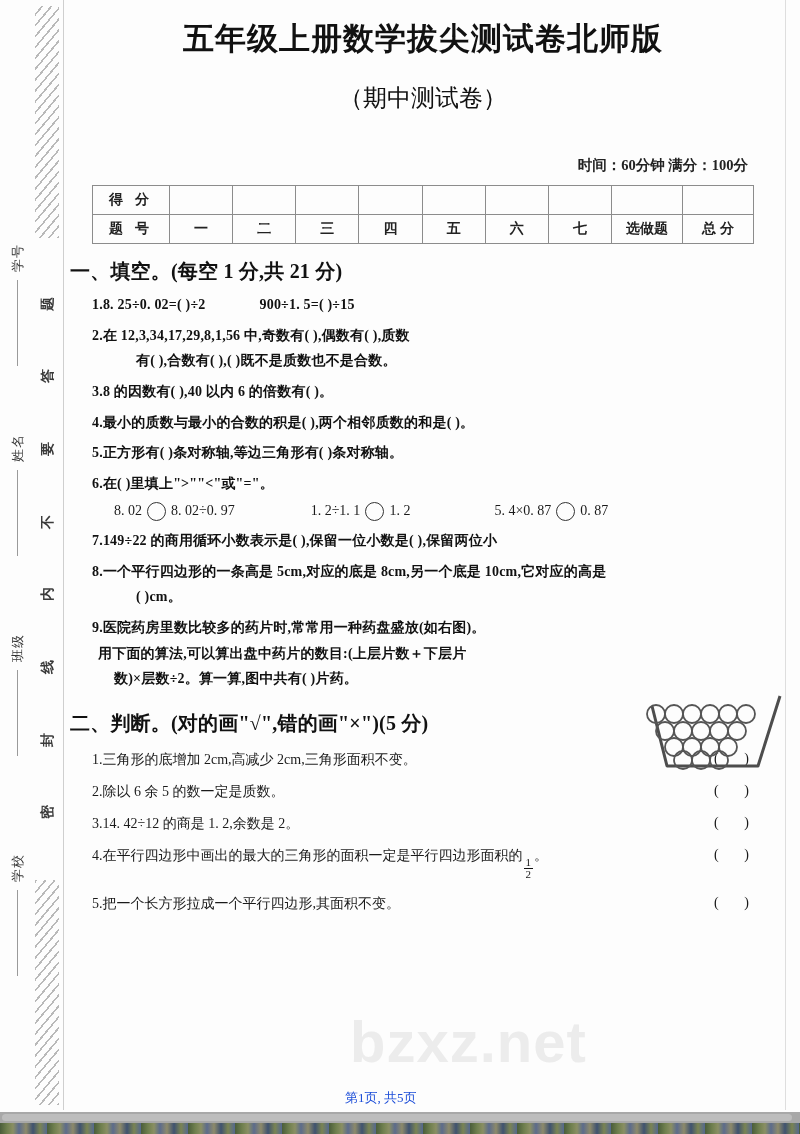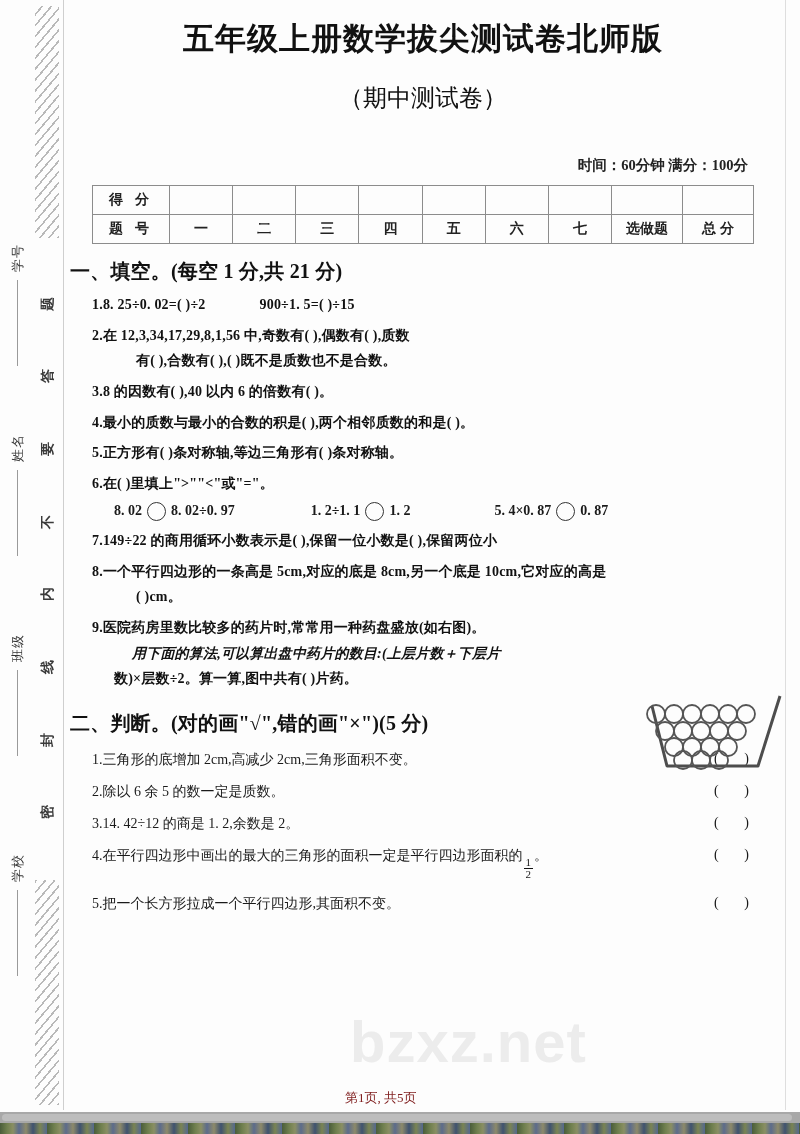--- a/index.html
+++ b/index.html
@@ -169,21 +169,21 @@
   .q-sub {
     margin: 4px 0 0 44px;
     font-size: 14px;
     font-weight: bold;
     display: flex;
     gap: 0;
   }
   .cmp-row {
     margin: 7px 0 0 44px;
     font-size: 14px;
-    font-weight: bold;
+    font-weight: normal;
     display: flex;
     align-items: center;
   }
   .cmp-item { display: flex; align-items: center; }
   .cmp-gap-a { width: 76px; }
   .cmp-gap-b { width: 84px; }
   .circ {
     display: inline-block;
     width: 17px; height: 17px;
     border: 1.5px solid #333;
@@ -233,21 +233,21 @@
     color: #ececec;
     font-family: "Liberation Sans", sans-serif;
     letter-spacing: 1px;
     user-select: none;
   }
   .footer {
     position: absolute;
     left: 345px;
     top: 1089px;
     font-size: 13px;
-    color: #7f1d1d;
+    color: #1d4ed8;
   }
   
   .scroll-strip {
     position: absolute;
     left: 0; top: 1112px;
     width: 800px; height: 11px;
     background: #a8a8a8;
   }
   .scroll-thumb {
     position: absolute;
@@ -398,21 +398,21 @@
 
       <div class="q">
         <span>8.</span><span>一个平行四边形的一条高是 5cm,对应的底是 8cm,另一个底是 10cm,它对应的高是</span>
         <div class="q-sub">
             <span>(      )cm。</span>
           </div>
       </div>
 
       <div class="q" style="width:540px;">
         <span>9.</span><span>医院药房里数比较多的药片时,常常用一种药盘盛放(如右图)。</span>
-        <div class="q-sub" style="margin-left:40px;font-style:italic;">
+        <div class="q-sub" style="margin-left:6px;">
             <span>用下面的算法,可以算出盘中药片的数目:(上层片数＋下层片</span>
           </div>
         <div class="q-sub" style="margin-left:22px;">
             <span>数)×层数÷2。算一算,图中共有(      )片药。</span>
           </div>
       </div>
     </div>
 
     <div class="tray">
       <svg width="145" height="92" viewBox="0 0 145 92">

